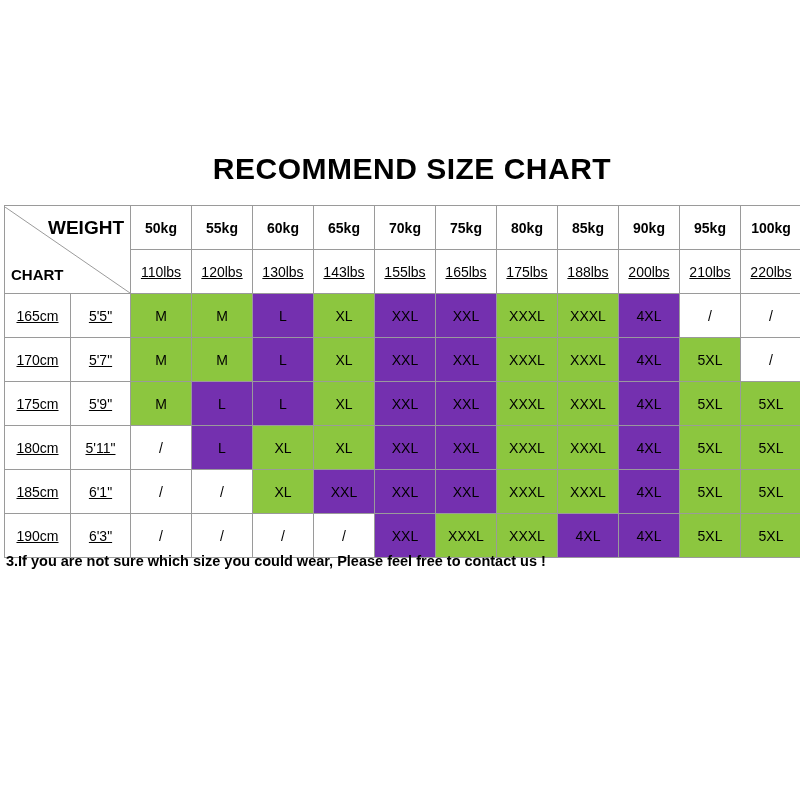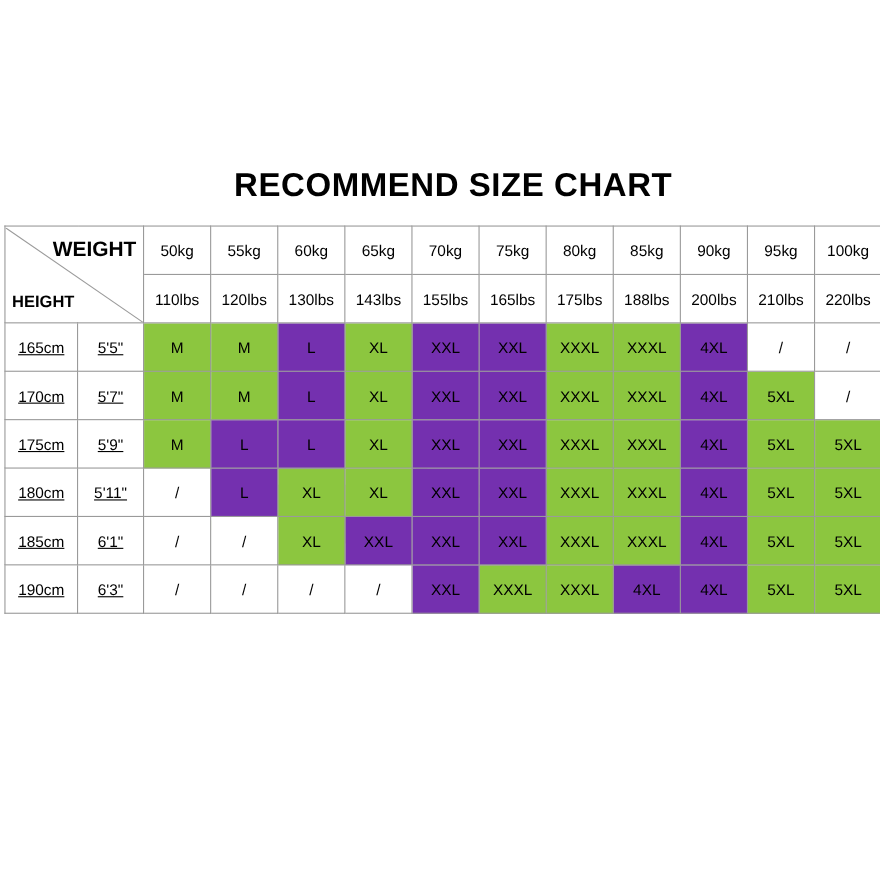--- a/index.html
+++ b/index.html
@@ -111,22 +111,22 @@
     bottom: 10px;
     font-size: 15px;
     font-weight: bold;
   }
 
   td.hdr {
     font-size: 14px;
     font-weight: normal;
     background: #ffffff;
   }
-  td.hdr-kg { height: 43px; }
-  td.hdr-lbs { height: 43px; }
+  td.hdr-kg { height: 43px; font-weight: bold; }
+  td.hdr-lbs { height: 43px; text-decoration: underline; }
 
   td.rowhdr {
     font-size: 14px;
     background: #ffffff;
     text-decoration: underline;
   }
 
   
   td.cell { font-size: 14px; }
   td.cell.green  { background: #8CC63F; }
@@ -183,21 +183,21 @@
           <col class="c-w">
       </colgroup>
       <tbody>
         <tr>
           <td class="corner" colspan="2" rowspan="2">
             <div class="corner-inner">
               <svg class="diag" viewBox="0 0 126 86" preserveAspectRatio="none">
                 <line x1="0" y1="0" x2="126" y2="86" stroke="#9a9a9a" stroke-width="1"></line>
               </svg>
               <span class="wlabel">WEIGHT</span>
-              <span class="hlabel">HEIGHT</span>
+              <span class="hlabel">CHART</span>
             </div>
           </td>
           <td class="hdr hdr-kg">50kg</td>
           <td class="hdr hdr-kg">55kg</td>
           <td class="hdr hdr-kg">60kg</td>
           <td class="hdr hdr-kg">65kg</td>
           <td class="hdr hdr-kg">70kg</td>
           <td class="hdr hdr-kg">75kg</td>
           <td class="hdr hdr-kg">80kg</td>
           <td class="hdr hdr-kg">85kg</td>
@@ -306,15 +306,16 @@
             <td class="cell purple">4XL</td>
             <td class="cell purple">4XL</td>
             <td class="cell green">5XL</td>
             <td class="cell green">5XL</td>
           </tr>
         </tbody>
     </table>
   </div>
 
   <div id="notes">
+      <p class="note"><span>3.If you are not sure which size you could wear, Please feel free to contact us !</span></p>
     </div>
 
 </div>
 
 </body></html>

